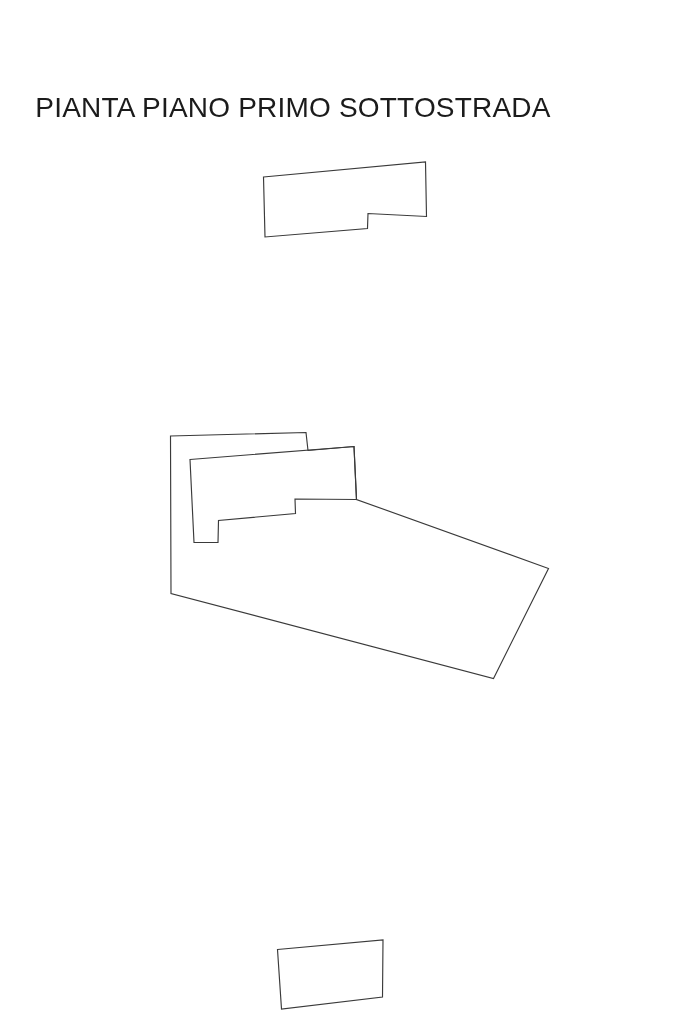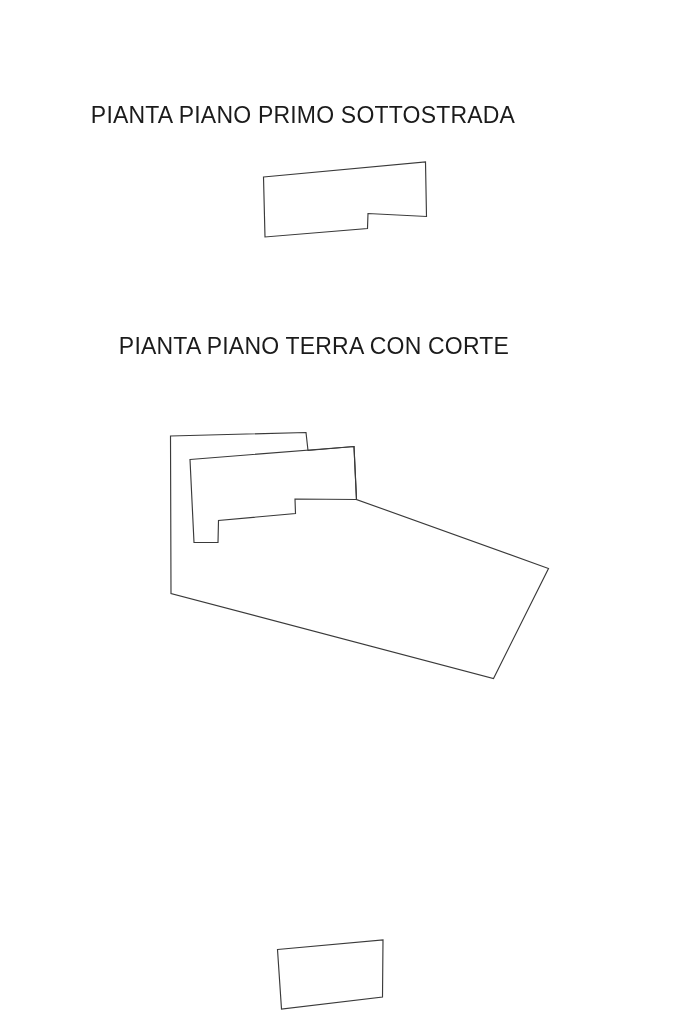--- a/index.html
+++ b/index.html
@@ -10,22 +10,22 @@
   .page {
     position: relative;
     width: 683px;
     height: 1023px;
     background: #ffffff;
     overflow: hidden;
     font-family: "Liberation Sans", sans-serif;
   }
   .title {
     position: absolute;
-    margin: 18px;
-    font-size: 23px;
+    margin: 8px;
+    font-size: 28px;
     font-weight: 400;
     line-height: 1;
     letter-spacing: 0.2px;
     white-space: nowrap;
     transform: translateX(-50%);
     color: #1b1b1b;
   }
   .title-1 { left: 285px; top: 86px; }
   .title-2 { left: 296px; top: 317px; }
   .title-3 { left: 337px; top: 857px; }
@@ -43,21 +43,20 @@
     stroke-linecap: butt;
   }
 </style>
 </head>
 <body>
 
 <div class="page">
 
   <h1 class="title title-1">PIANTA PIANO PRIMO SOTTOSTRADA</h1>
 
-  <h1 class="title title-2">PIANTA PIANO TERRA CON CORTE</h1>
 
 
   <svg class="plans" id="plans" viewBox="0 0 683 1023">
       <polygon points="263.5,177 425.5,162 426.5,216.5 368,213.5 367.5,228.5 265,237" stroke="#3a3a3a"></polygon>
       <polygon points="170.5,436 306,432.5 308,450.5 354,446.5 356.5,499.5 548.5,568.5 493.5,678.5 171,593.5" stroke="#3a3a3a"></polygon>
       <polygon points="190,459.5 354,446.5 356.5,499.5 295,499 295.5,513.5 218.5,520.5 218,542.5 194,542.5" stroke="#3a3a3a"></polygon>
       <polygon points="277.5,949.5 383,940 382.5,997 281.5,1009" stroke="#3a3a3a"></polygon>
     </svg>
 
 </div>

